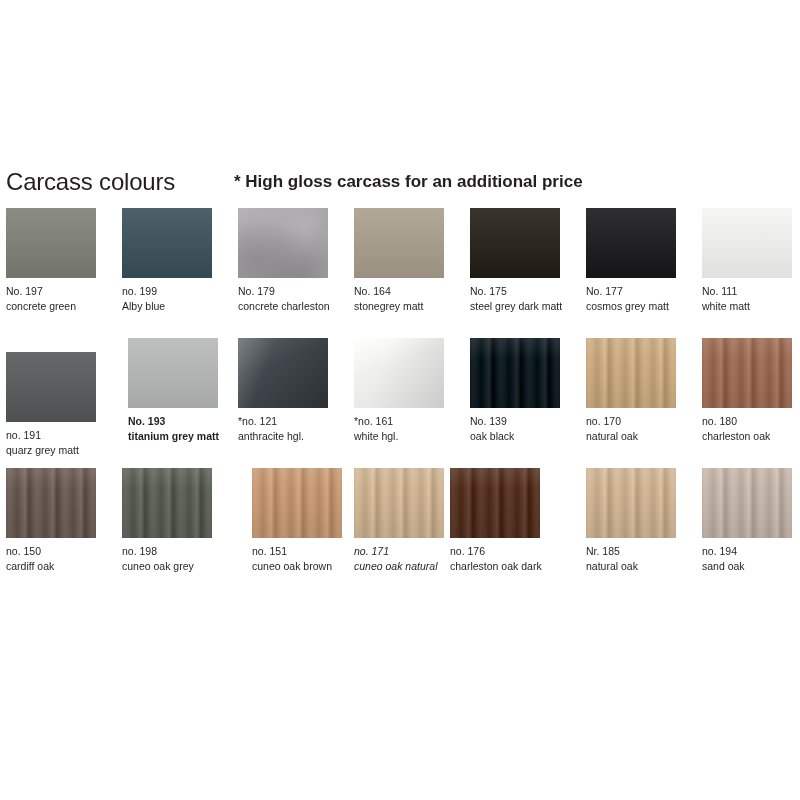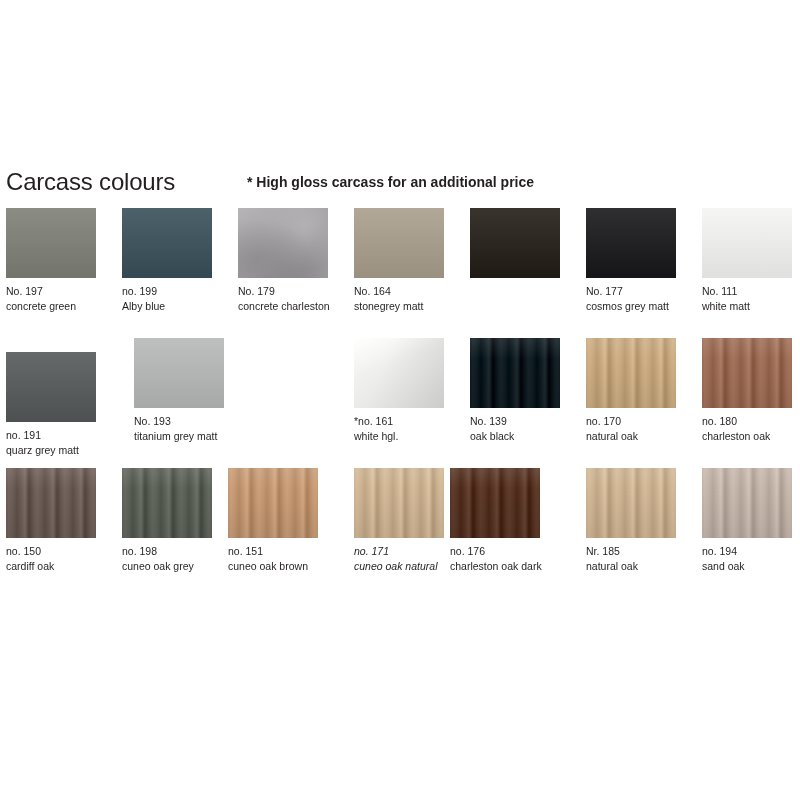--- a/index.html
+++ b/index.html
@@ -41,23 +41,23 @@
     top: 0px;
     font-size: 24px;
     font-weight: 400;
     letter-spacing: -0.2px;
     color: #231f20;
     white-space: nowrap;
     line-height: 28px;
   }
   .footnote {
     position: absolute;
-    left: 247px;
+    left: 234px;
     top: 7px;
-    font-size: 14px;
+    font-size: 17px;
     font-weight: bold;
     color: #231f20;
     white-space: nowrap;
     line-height: 14px;
   }
 
   
   .grid {
     position: absolute;
     left: 0;
@@ -142,20 +142,24 @@
           </div>
           <div class="caption">
             <span class="cap-code">No. 164</span>
             <span class="cap-name">stonegrey matt</span>
           </div>
         </div>
         <div class="cell" style="left: 470px;">
           <div class="swatch" style="background: linear-gradient(rgb(41, 36, 30) 0%, rgb(36, 31, 25) 55%, rgb(32, 27, 21) 100%) rgb(36, 31, 25);">
             <div class="sheen" style="background: linear-gradient(rgba(255, 255, 255, 0.07) 0%, rgba(0, 0, 0, 0.05) 100%);"></div>
           </div>
+          <div class="caption">
+            <span class="cap-code">No. 175</span>
+            <span class="cap-name">steel grey dark matt</span>
+          </div>
         </div>
         <div class="cell" style="left: 586px;">
           <div class="swatch" style="background: linear-gradient(rgb(31, 31, 33) 0%, rgb(26, 26, 28) 55%, rgb(22, 22, 24) 100%) rgb(26, 26, 28);">
             <div class="sheen" style="background: linear-gradient(rgba(255, 255, 255, 0.07) 0%, rgba(0, 0, 0, 0.05) 100%);"></div>
           </div>
           <div class="caption">
             <span class="cap-code">No. 177</span>
             <span class="cap-name">cosmos grey matt</span>
           </div>
         </div>
@@ -172,27 +176,36 @@
       <div class="row">
         <div class="cell" style="left: 6px; margin-top: 14px;">
           <div class="swatch" style="background: linear-gradient(rgb(90, 94, 95) 0%, rgb(85, 89, 90) 55%, rgb(81, 85, 86) 100%) rgb(85, 89, 90);">
             <div class="sheen" style="background: linear-gradient(rgba(255, 255, 255, 0.07) 0%, rgba(0, 0, 0, 0.05) 100%);"></div>
           </div>
           <div class="caption">
             <span class="cap-code">no. 191</span>
             <span class="cap-name">quarz grey matt</span>
           </div>
         </div>
-        <div class="cell" style="left: 134px;">
+        <div class="cell" style="left: 128px; font-weight: bold;">
           <div class="swatch" style="background: linear-gradient(rgb(184, 187, 185) 0%, rgb(179, 182, 180) 55%, rgb(175, 178, 176) 100%) rgb(179, 182, 180);">
             <div class="sheen" style="background: linear-gradient(rgba(255, 255, 255, 0.07) 0%, rgba(0, 0, 0, 0.05) 100%);"></div>
           </div>
           <div class="caption">
             <span class="cap-code">No. 193</span>
             <span class="cap-name">titanium grey matt</span>
+          </div>
+        </div>
+        <div class="cell" style="left: 238px;">
+          <div class="swatch" style="background: linear-gradient(160deg, rgb(77, 83, 88) 0%, rgb(59, 65, 70) 38%, rgb(47, 53, 58) 100%) rgb(59, 65, 70);">
+            <div class="sheen" style="background: linear-gradient(112deg, rgba(255, 255, 255, 0.28) 0%, rgba(255, 255, 255, 0.04) 34%, rgba(0, 0, 0, 0.1) 100%);"></div>
+          </div>
+          <div class="caption">
+            <span class="cap-code">*no. 121</span>
+            <span class="cap-name">anthracite hgl.</span>
           </div>
         </div>
         <div class="cell" style="left: 354px;">
           <div class="swatch" style="background: linear-gradient(160deg, rgb(255, 255, 254) 0%, rgb(238, 238, 236) 38%, rgb(226, 226, 224) 100%) rgb(238, 238, 236);">
             <div class="sheen" style="background: linear-gradient(112deg, rgba(255, 255, 255, 0.28) 0%, rgba(255, 255, 255, 0.04) 34%, rgba(0, 0, 0, 0.1) 100%);"></div>
           </div>
           <div class="caption">
             <span class="cap-code">*no. 161</span>
             <span class="cap-name">white hgl.</span>
           </div>
@@ -237,21 +250,21 @@
         </div>
         <div class="cell" style="left: 122px;">
           <div class="swatch" style="background: repeating-linear-gradient(90deg, rgb(92, 97, 88) 0px, rgb(100, 105, 96) 3px, rgb(92, 97, 88) 7px, rgb(79, 84, 75) 11px, rgb(92, 97, 88) 15px, rgb(108, 113, 104) 19px, rgb(68, 73, 64) 23px, rgb(92, 97, 88) 28px), linear-gradient(90deg, rgb(79, 84, 75) 0%, rgb(100, 105, 96) 22%, rgb(92, 97, 88) 48%, rgb(68, 73, 64) 72%, rgb(100, 105, 96) 100%) rgb(92, 97, 88);">
             <div class="sheen" style="background: linear-gradient(rgba(255, 255, 255, 0.1) 0%, rgba(0, 0, 0, 0) 30%, rgba(0, 0, 0, 0.08) 100%);"></div>
           </div>
           <div class="caption">
             <span class="cap-code">no. 198</span>
             <span class="cap-name">cuneo oak grey</span>
           </div>
         </div>
-        <div class="cell" style="left: 228px;">
+        <div class="cell" style="left: 252px;">
           <div class="swatch" style="background: repeating-linear-gradient(90deg, rgb(196, 152, 114) 0px, rgb(204, 160, 122) 3px, rgb(196, 152, 114) 7px, rgb(183, 139, 101) 11px, rgb(196, 152, 114) 15px, rgb(212, 168, 130) 19px, rgb(172, 128, 90) 23px, rgb(196, 152, 114) 28px), linear-gradient(90deg, rgb(183, 139, 101) 0%, rgb(204, 160, 122) 22%, rgb(196, 152, 114) 48%, rgb(172, 128, 90) 72%, rgb(204, 160, 122) 100%) rgb(196, 152, 114);">
             <div class="sheen" style="background: linear-gradient(rgba(255, 255, 255, 0.1) 0%, rgba(0, 0, 0, 0) 30%, rgba(0, 0, 0, 0.08) 100%);"></div>
           </div>
           <div class="caption">
             <span class="cap-code">no. 151</span>
             <span class="cap-name">cuneo oak brown</span>
           </div>
         </div>
         <div class="cell" style="left: 354px; font-style: italic;">
           <div class="swatch" style="background: repeating-linear-gradient(90deg, rgb(205, 179, 146) 0px, rgb(213, 187, 154) 3px, rgb(205, 179, 146) 7px, rgb(192, 166, 133) 11px, rgb(205, 179, 146) 15px, rgb(221, 195, 162) 19px, rgb(181, 155, 122) 23px, rgb(205, 179, 146) 28px), linear-gradient(90deg, rgb(192, 166, 133) 0%, rgb(213, 187, 154) 22%, rgb(205, 179, 146) 48%, rgb(181, 155, 122) 72%, rgb(213, 187, 154) 100%) rgb(205, 179, 146);">

